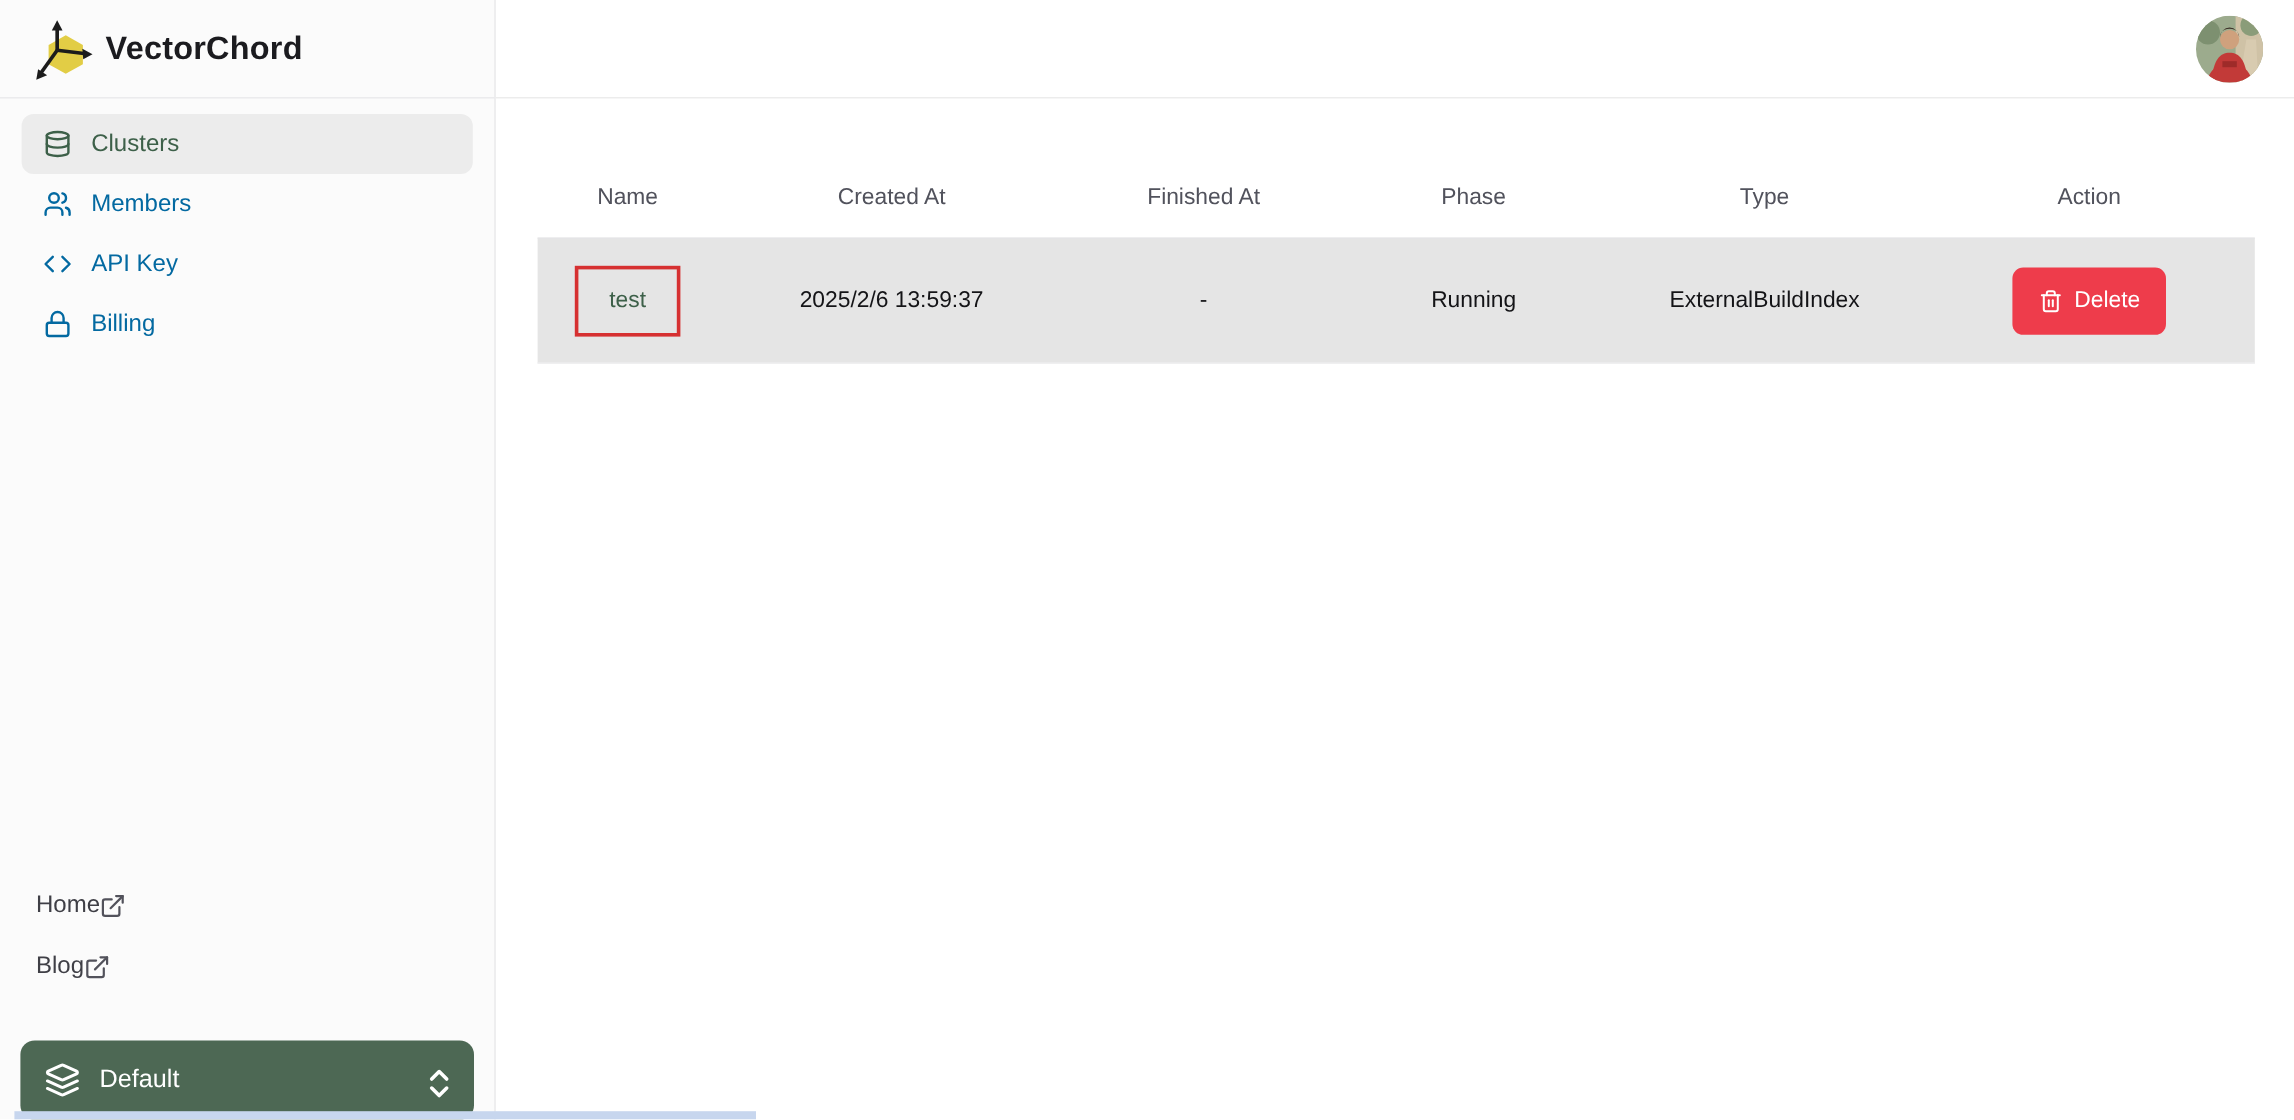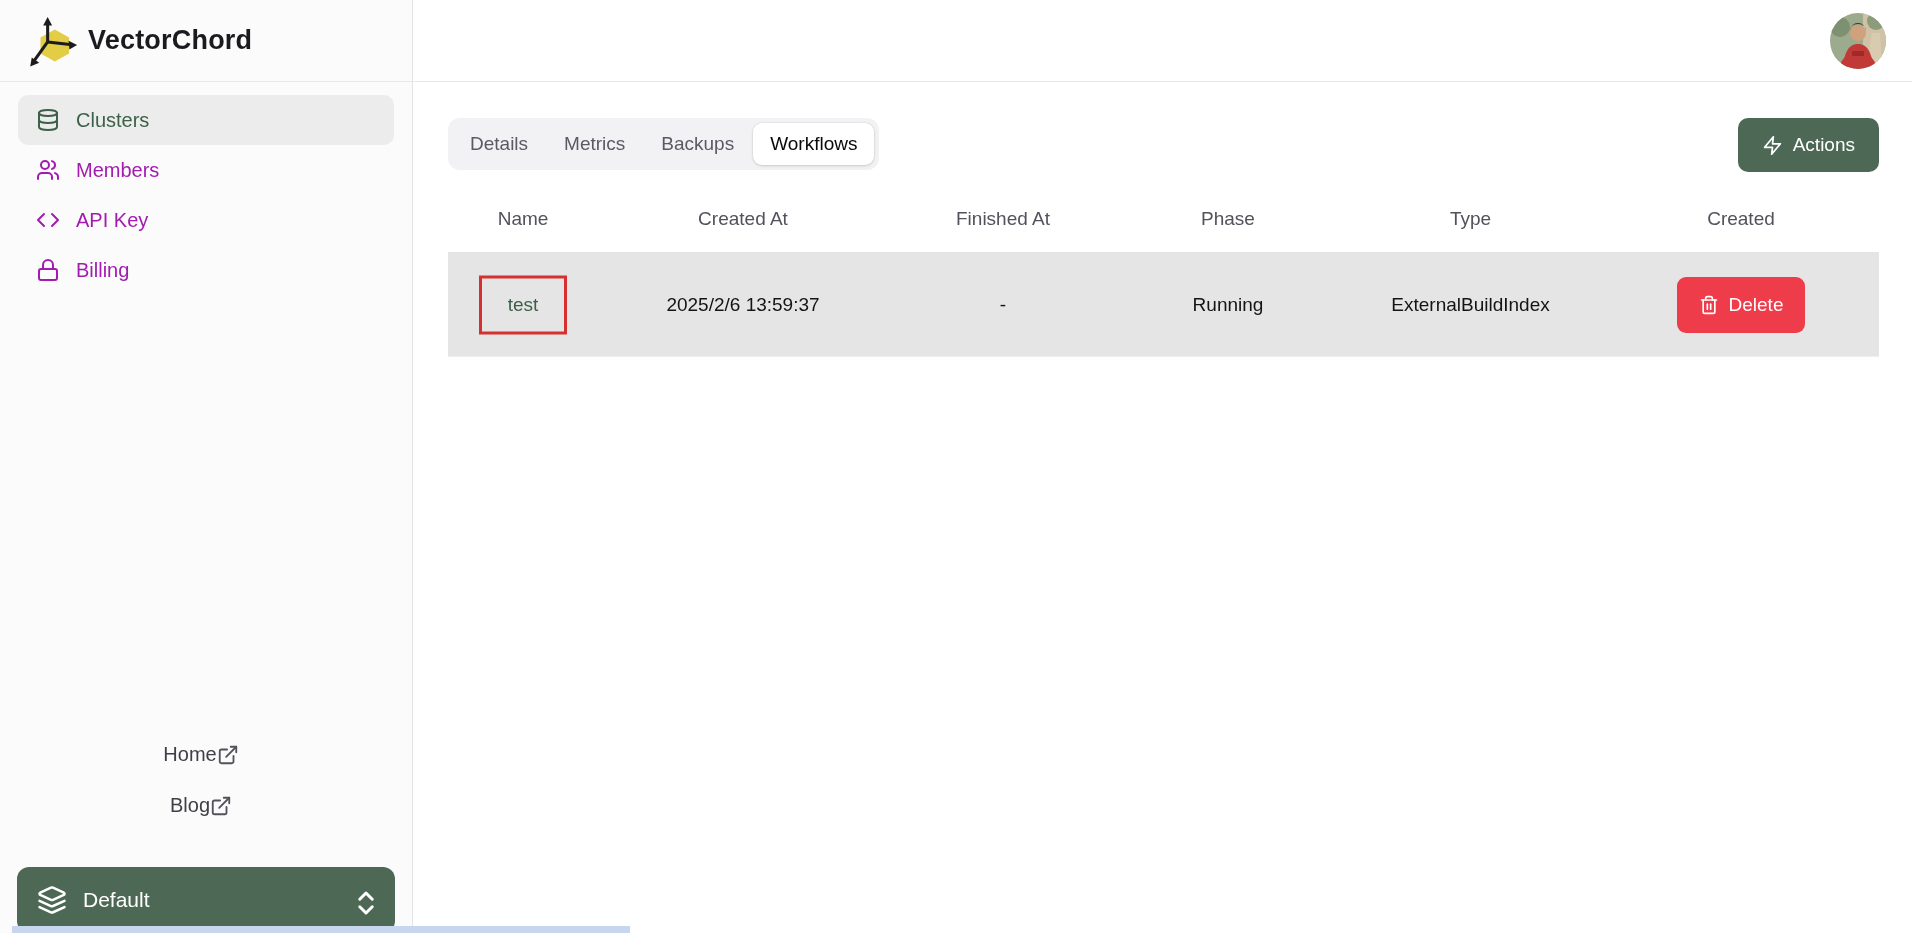--- a/index.html
+++ b/index.html
@@ -8,26 +8,26 @@
   .app { display:flex; width:1644px; height:933px; position:relative; }
 
   
   .sidebar { width:413px; min-width:413px; background:#fbfbfb; border-right:1px solid #e4e4e7;
     display:flex; flex-direction:column; position:relative; }
   .logo-row { height:82px; border-bottom:1px solid #e7e7e9; display:flex; align-items:center;
     padding-left:28px; gap:10px; flex:none; }
   .brand-name { font-size:27px; font-weight:600; color:#1b1b1f; letter-spacing:.2px; }
   .nav { padding:13px 18px 0; }
   .nav-item { height:50px; border-radius:10px; display:flex; align-items:center; gap:16px;
-    padding:0 18px; color:#a21caf; font-size:20px; cursor:pointer; }
+    padding:0 18px; color:#0369a1; font-size:20px; cursor:pointer; }
   .nav-item svg { width:24px; height:24px; flex:none; }
   .nav-item.active { background:#ececec; color:#3d6049; }
   .spacer { flex:1; }
   .side-links { padding:0 40px 0 30px; margin-bottom:36px; }
-  .side-link { height:51px; display:flex; align-items:center; justify-content:center;
+  .side-link { height:51px; display:flex; align-items:center; justify-content:flex-start;
     font-size:20px; color:#3f3f46; cursor:pointer; }
   .side-link svg { width:22px; height:22px; color:#52525b; }
   .org-btn { margin:0 17px 0; height:66px; background:#4d6854; border:none; border-radius:12px;
     color:#fff; display:flex; align-items:center; padding:0 20px; gap:16px; font-size:21px;
     font-weight:500; cursor:pointer; font-family:inherit; }
   .org-btn svg { width:30px; height:30px; }
   .org-btn .chev { margin-left:auto; width:24px; height:24px; }
 
   
   .main { flex:1; display:flex; flex-direction:column; }
@@ -187,53 +187,29 @@
           <path d="M8 56 C12 46 16 42 19 43 L17 56 Z" fill="#c23a38"></path>
           <path d="M48 56 C44 46 40 42 37 43 L39 56 Z" fill="#c23a38"></path>
           <circle cx="28" cy="20" r="8" fill="#cfa17d"></circle>
           <path d="M20 18 a8 8 0 0 1 16 0 l-1 -4 a8 6 0 0 0 -14 0 Z" fill="#3a2e25"></path>
           <rect x="22" y="38" width="12" height="5" fill="#8e2524" opacity="0.7"></rect>
         </svg>
       </div>
     </header>
 
     <section class="content">
-      <div class="content-head">
-        <div class="tabs">
-          <div class="tab">
-            <span>Details</span>
-          </div>
-          <div class="tab">
-            <span>Metrics</span>
-          </div>
-          <div class="tab">
-            <span>Backups</span>
-          </div>
-          <div class="tab active">
-            <span>Workflows</span>
-          </div>
-        </div>
-        <button class="actions-btn">
-          <span>
-            <svg viewBox="0 0 24 24" fill="none" stroke="#ffffff" stroke-width="2" stroke-linecap="round" stroke-linejoin="round">
-              <polygon points="13 2 3 14 12 14 11 22 21 10 12 10"></polygon>
-            </svg>
-          </span>
-          <span>Actions</span>
-        </button>
-      </div>
 
       <div class="wtable">
         <div class="thead">
           <div class="th">Name</div>
           <div class="th">Created At</div>
           <div class="th">Finished At</div>
           <div class="th">Phase</div>
           <div class="th">Type</div>
-          <div class="th">Created</div>
+          <div class="th">Action</div>
         </div>
 
         <div class="trow">
           <div class="td td-name">
             <span>test</span>
             <span class="annotation-box"></span>
           </div>
           <div class="td">2025/2/6 13:59:37</div>
           <div class="td">-</div>
           <div class="td">Running</div>

